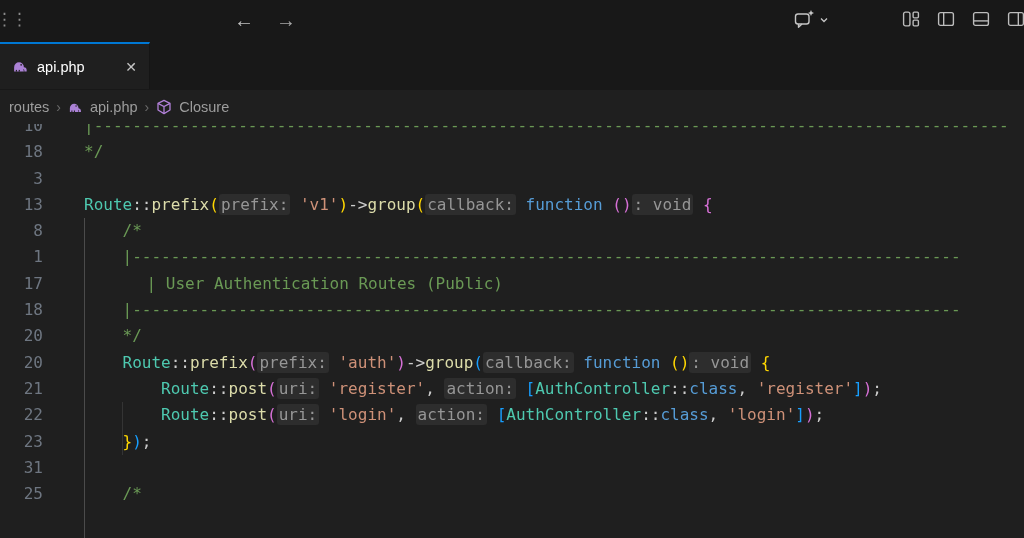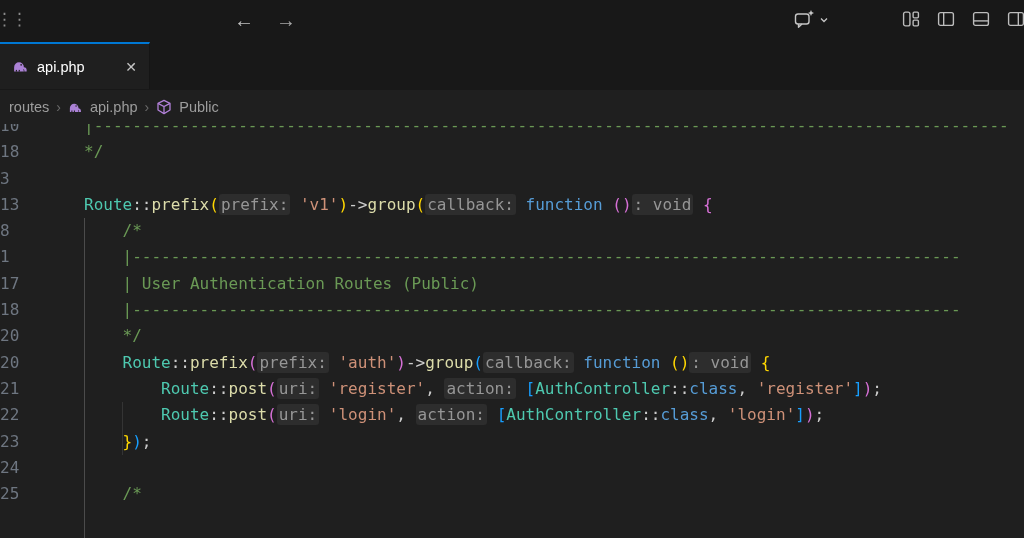--- a/index.html
+++ b/index.html
@@ -37,21 +37,21 @@
   .breadcrumb .sep{color:#6a6a6a;font-size:14px;}
   .breadcrumb .bc-item{cursor:pointer;}
   .breadcrumb svg{flex:none;}
 
   
   .editor{position:absolute;top:124px;left:0;width:1024px;height:414px;
     background:#1f1f1f;overflow:hidden;}
   .code{position:absolute;top:-11px;left:0;width:1024px;}
   .line{display:flex;height:26.3px;line-height:26.3px;
     font-family:"DejaVu Sans Mono",monospace;font-size:16px;white-space:pre;}
-  .ln{width:43px;flex:none;text-align:left;color:#6e7681;user-select:none;}
+  .ln{width:43px;flex:none;text-align:right;color:#6e7681;user-select:none;}
   .lc{margin-left:41px;flex:none;}
   .chip{background:#2d2d2d;color:#969696;border-radius:3px;padding:1px 2px;}
   .guide{position:absolute;width:1px;}
   .g1{left:84px;top:94px;bottom:0;background:#4b4b4b;}
   .g2{left:122px;top:278px;height:53px;background:#343434;}
 </style>
 </head>
 <body>
 
 <div class="root">
@@ -115,38 +115,38 @@
       <rect x="3.6" y="11.2" width="1.1" height="1.6" fill="#1f1f1f"></rect>
       <rect x="6.3" y="11.2" width="1.1" height="1.6" fill="#1f1f1f"></rect>
       <circle cx="8.6" cy="6.4" r="0.8" fill="#1f1f1f"></circle>
     </svg>
     <span class="bc-item">api.php</span>
     <span class="sep">›</span>
     <svg width="16" height="16" viewBox="0 0 16 16">
       <path d="M8 1.4 L14 4.4 V11 L8 14.6 L2 11 V4.4 Z" fill="none" stroke="#b180d7" stroke-width="1.3" stroke-linejoin="round"></path>
       <path d="M2 4.4 L8 7.6 L14 4.4 M8 7.6 V14.6" fill="none" stroke="#b180d7" stroke-width="1.3"></path>
     </svg>
-    <span class="bc-item">Public</span>
+    <span class="bc-item">Closure</span>
   </div>
 
   <div class="editor">
     <div class="guide g1"></div>
     <div class="guide g2"></div>
     <div class="code" id="code">
         <div class="line"><span class="ln">10</span><span class="lc"><span style="color: rgb(106, 153, 85);">|-----------------------------------------------------------------------------------------------</span></span></div>
         <div class="line"><span class="ln">18</span><span class="lc"><span style="color: rgb(106, 153, 85);">*/</span></span></div>
         <div class="line"><span class="ln">3</span><span class="lc"></span></div>
         <div class="line"><span class="ln">13</span><span class="lc"><span style="color: rgb(78, 201, 176);">Route</span><span style="color: rgb(204, 204, 204);">::</span><span style="color: rgb(220, 220, 170);">prefix</span><span style="color: rgb(255, 215, 0);">(</span><span class="chip" style="color: rgb(150, 150, 150); background: rgb(45, 45, 45);">prefix:</span><span style="color: rgb(204, 204, 204);"> </span><span style="color: rgb(206, 145, 120);">'v1'</span><span style="color: rgb(255, 215, 0);">)</span><span style="color: rgb(204, 204, 204);">-&gt;</span><span style="color: rgb(220, 220, 170);">group</span><span style="color: rgb(255, 215, 0);">(</span><span class="chip" style="color: rgb(150, 150, 150); background: rgb(45, 45, 45);">callback:</span><span style="color: rgb(204, 204, 204);"> </span><span style="color: rgb(86, 156, 214);">function</span><span style="color: rgb(204, 204, 204);"> </span><span style="color: rgb(214, 112, 214);">()</span><span class="chip" style="color: rgb(150, 150, 150); background: rgb(45, 45, 45);">: void</span><span style="color: rgb(204, 204, 204);"> </span><span style="color: rgb(214, 112, 214);">{</span></span></div>
         <div class="line"><span class="ln">8</span><span class="lc"><span style="color: rgb(204, 204, 204);">    </span><span style="color: rgb(106, 153, 85);">/*</span></span></div>
         <div class="line"><span class="ln">1</span><span class="lc"><span style="color: rgb(204, 204, 204);">    </span><span style="color: rgb(106, 153, 85);">|--------------------------------------------------------------------------------------</span></span></div>
-        <div class="line"><span class="ln">17</span><span class="lc"><span style="color: rgb(204, 204, 204);">    </span><span style="color: rgb(106, 153, 85);">| User Authentication Routes (Public)</span></span></div>
+        <div class="line"><span class="ln">17</span><span class="lc"><span style="color: rgb(204, 204, 204);">    </span><span style="color: rgb(106, 153, 85); margin-left: 24px;">| User Authentication Routes (Public)</span></span></div>
         <div class="line"><span class="ln">18</span><span class="lc"><span style="color: rgb(204, 204, 204);">    </span><span style="color: rgb(106, 153, 85);">|--------------------------------------------------------------------------------------</span></span></div>
         <div class="line"><span class="ln">20</span><span class="lc"><span style="color: rgb(204, 204, 204);">    </span><span style="color: rgb(106, 153, 85);">*/</span></span></div>
         <div class="line"><span class="ln">20</span><span class="lc"><span style="color: rgb(204, 204, 204);">    </span><span style="color: rgb(78, 201, 176);">Route</span><span style="color: rgb(204, 204, 204);">::</span><span style="color: rgb(220, 220, 170);">prefix</span><span style="color: rgb(214, 112, 214);">(</span><span class="chip" style="color: rgb(150, 150, 150); background: rgb(45, 45, 45);">prefix:</span><span style="color: rgb(204, 204, 204);"> </span><span style="color: rgb(206, 145, 120);">'auth'</span><span style="color: rgb(214, 112, 214);">)</span><span style="color: rgb(204, 204, 204);">-&gt;</span><span style="color: rgb(220, 220, 170);">group</span><span style="color: rgb(23, 159, 255);">(</span><span class="chip" style="color: rgb(150, 150, 150); background: rgb(45, 45, 45);">callback:</span><span style="color: rgb(204, 204, 204);"> </span><span style="color: rgb(86, 156, 214);">function</span><span style="color: rgb(204, 204, 204);"> </span><span style="color: rgb(255, 215, 0);">()</span><span class="chip" style="color: rgb(150, 150, 150); background: rgb(45, 45, 45);">: void</span><span style="color: rgb(204, 204, 204);"> </span><span style="color: rgb(255, 215, 0);">{</span></span></div>
         <div class="line"><span class="ln">21</span><span class="lc"><span style="color: rgb(204, 204, 204);">        </span><span style="color: rgb(78, 201, 176);">Route</span><span style="color: rgb(204, 204, 204);">::</span><span style="color: rgb(220, 220, 170);">post</span><span style="color: rgb(214, 112, 214);">(</span><span class="chip" style="color: rgb(150, 150, 150); background: rgb(45, 45, 45);">uri:</span><span style="color: rgb(204, 204, 204);"> </span><span style="color: rgb(206, 145, 120);">'register'</span><span style="color: rgb(204, 204, 204);">, </span><span class="chip" style="color: rgb(150, 150, 150); background: rgb(45, 45, 45);">action:</span><span style="color: rgb(204, 204, 204);"> </span><span style="color: rgb(23, 159, 255);">[</span><span style="color: rgb(78, 201, 176);">AuthController</span><span style="color: rgb(204, 204, 204);">::</span><span style="color: rgb(86, 156, 214);">class</span><span style="color: rgb(204, 204, 204);">, </span><span style="color: rgb(206, 145, 120);">'register'</span><span style="color: rgb(23, 159, 255);">]</span><span style="color: rgb(214, 112, 214);">)</span><span style="color: rgb(204, 204, 204);">;</span></span></div>
         <div class="line"><span class="ln">22</span><span class="lc"><span style="color: rgb(204, 204, 204);">        </span><span style="color: rgb(78, 201, 176);">Route</span><span style="color: rgb(204, 204, 204);">::</span><span style="color: rgb(220, 220, 170);">post</span><span style="color: rgb(214, 112, 214);">(</span><span class="chip" style="color: rgb(150, 150, 150); background: rgb(45, 45, 45);">uri:</span><span style="color: rgb(204, 204, 204);"> </span><span style="color: rgb(206, 145, 120);">'login'</span><span style="color: rgb(204, 204, 204);">, </span><span class="chip" style="color: rgb(150, 150, 150); background: rgb(45, 45, 45);">action:</span><span style="color: rgb(204, 204, 204);"> </span><span style="color: rgb(23, 159, 255);">[</span><span style="color: rgb(78, 201, 176);">AuthController</span><span style="color: rgb(204, 204, 204);">::</span><span style="color: rgb(86, 156, 214);">class</span><span style="color: rgb(204, 204, 204);">, </span><span style="color: rgb(206, 145, 120);">'login'</span><span style="color: rgb(23, 159, 255);">]</span><span style="color: rgb(214, 112, 214);">)</span><span style="color: rgb(204, 204, 204);">;</span></span></div>
         <div class="line"><span class="ln">23</span><span class="lc"><span style="color: rgb(204, 204, 204);">    </span><span style="color: rgb(255, 215, 0);">}</span><span style="color: rgb(23, 159, 255);">)</span><span style="color: rgb(204, 204, 204);">;</span></span></div>
-        <div class="line"><span class="ln">24</span><span class="lc"></span></div>
+        <div class="line"><span class="ln">31</span><span class="lc"></span></div>
         <div class="line"><span class="ln">25</span><span class="lc"><span style="color: rgb(204, 204, 204);">    </span><span style="color: rgb(106, 153, 85);">/*</span></span></div>
       </div>
   </div>
 
 </div>
 
 </body></html>

